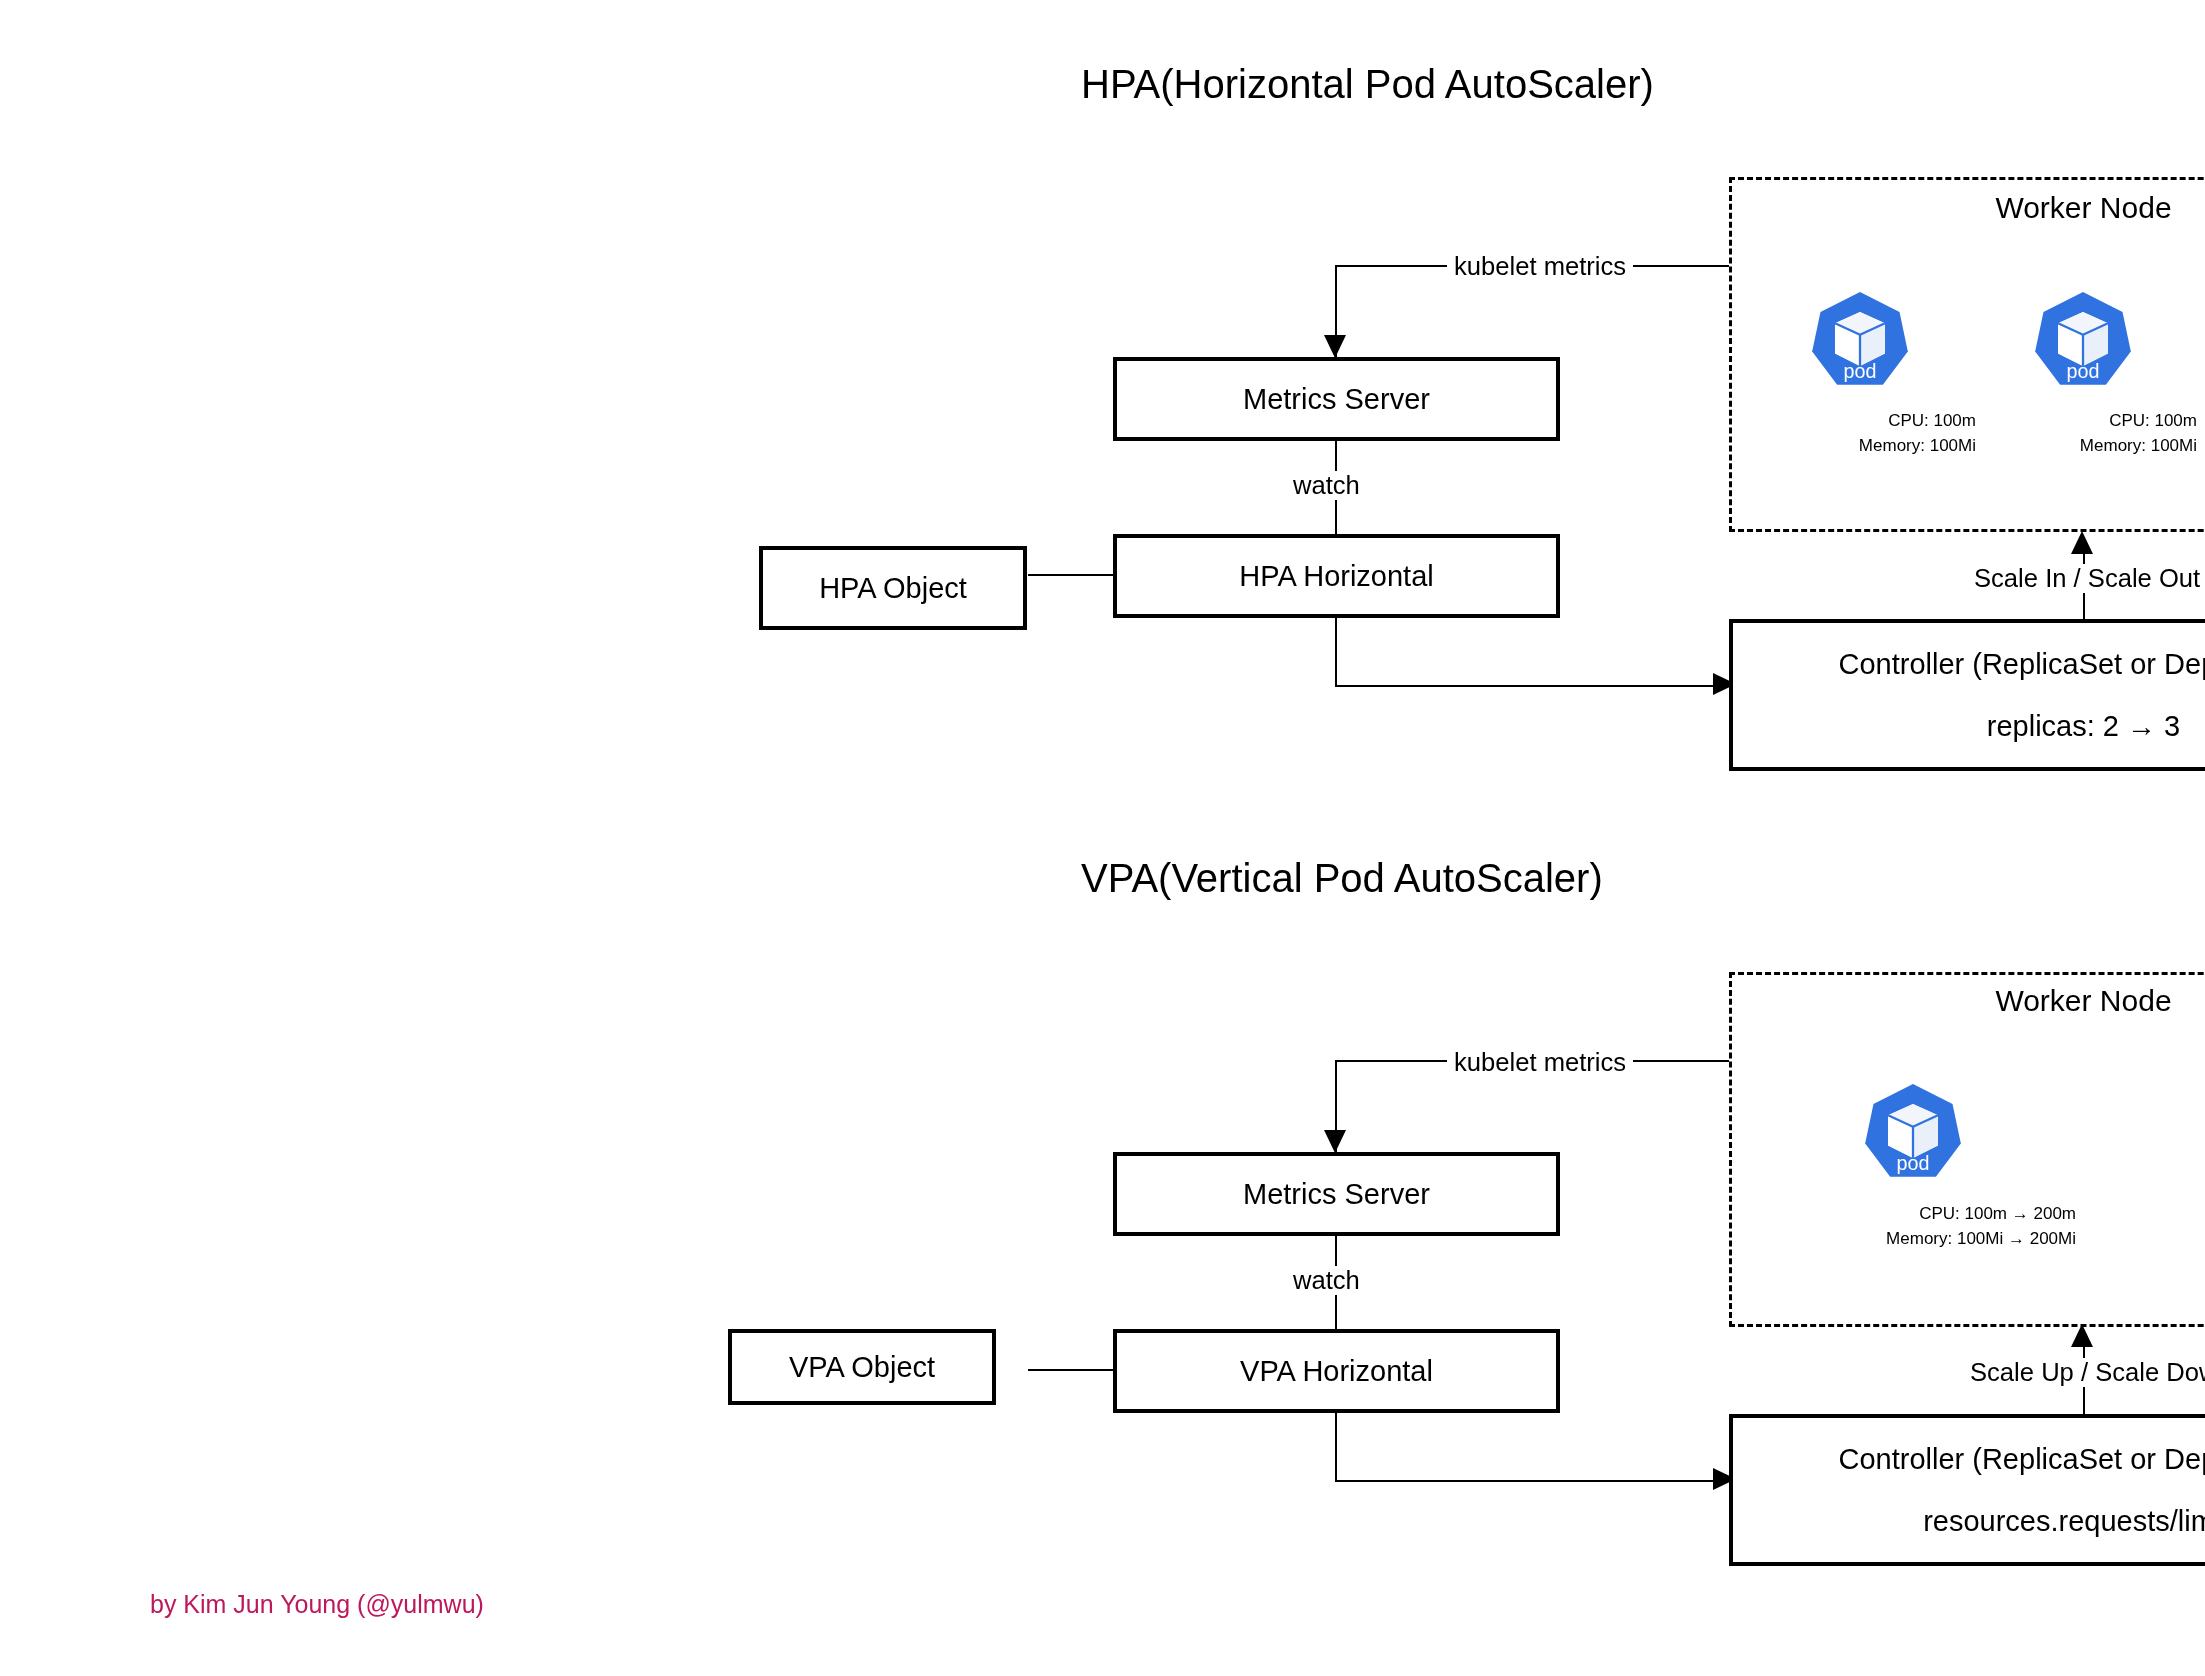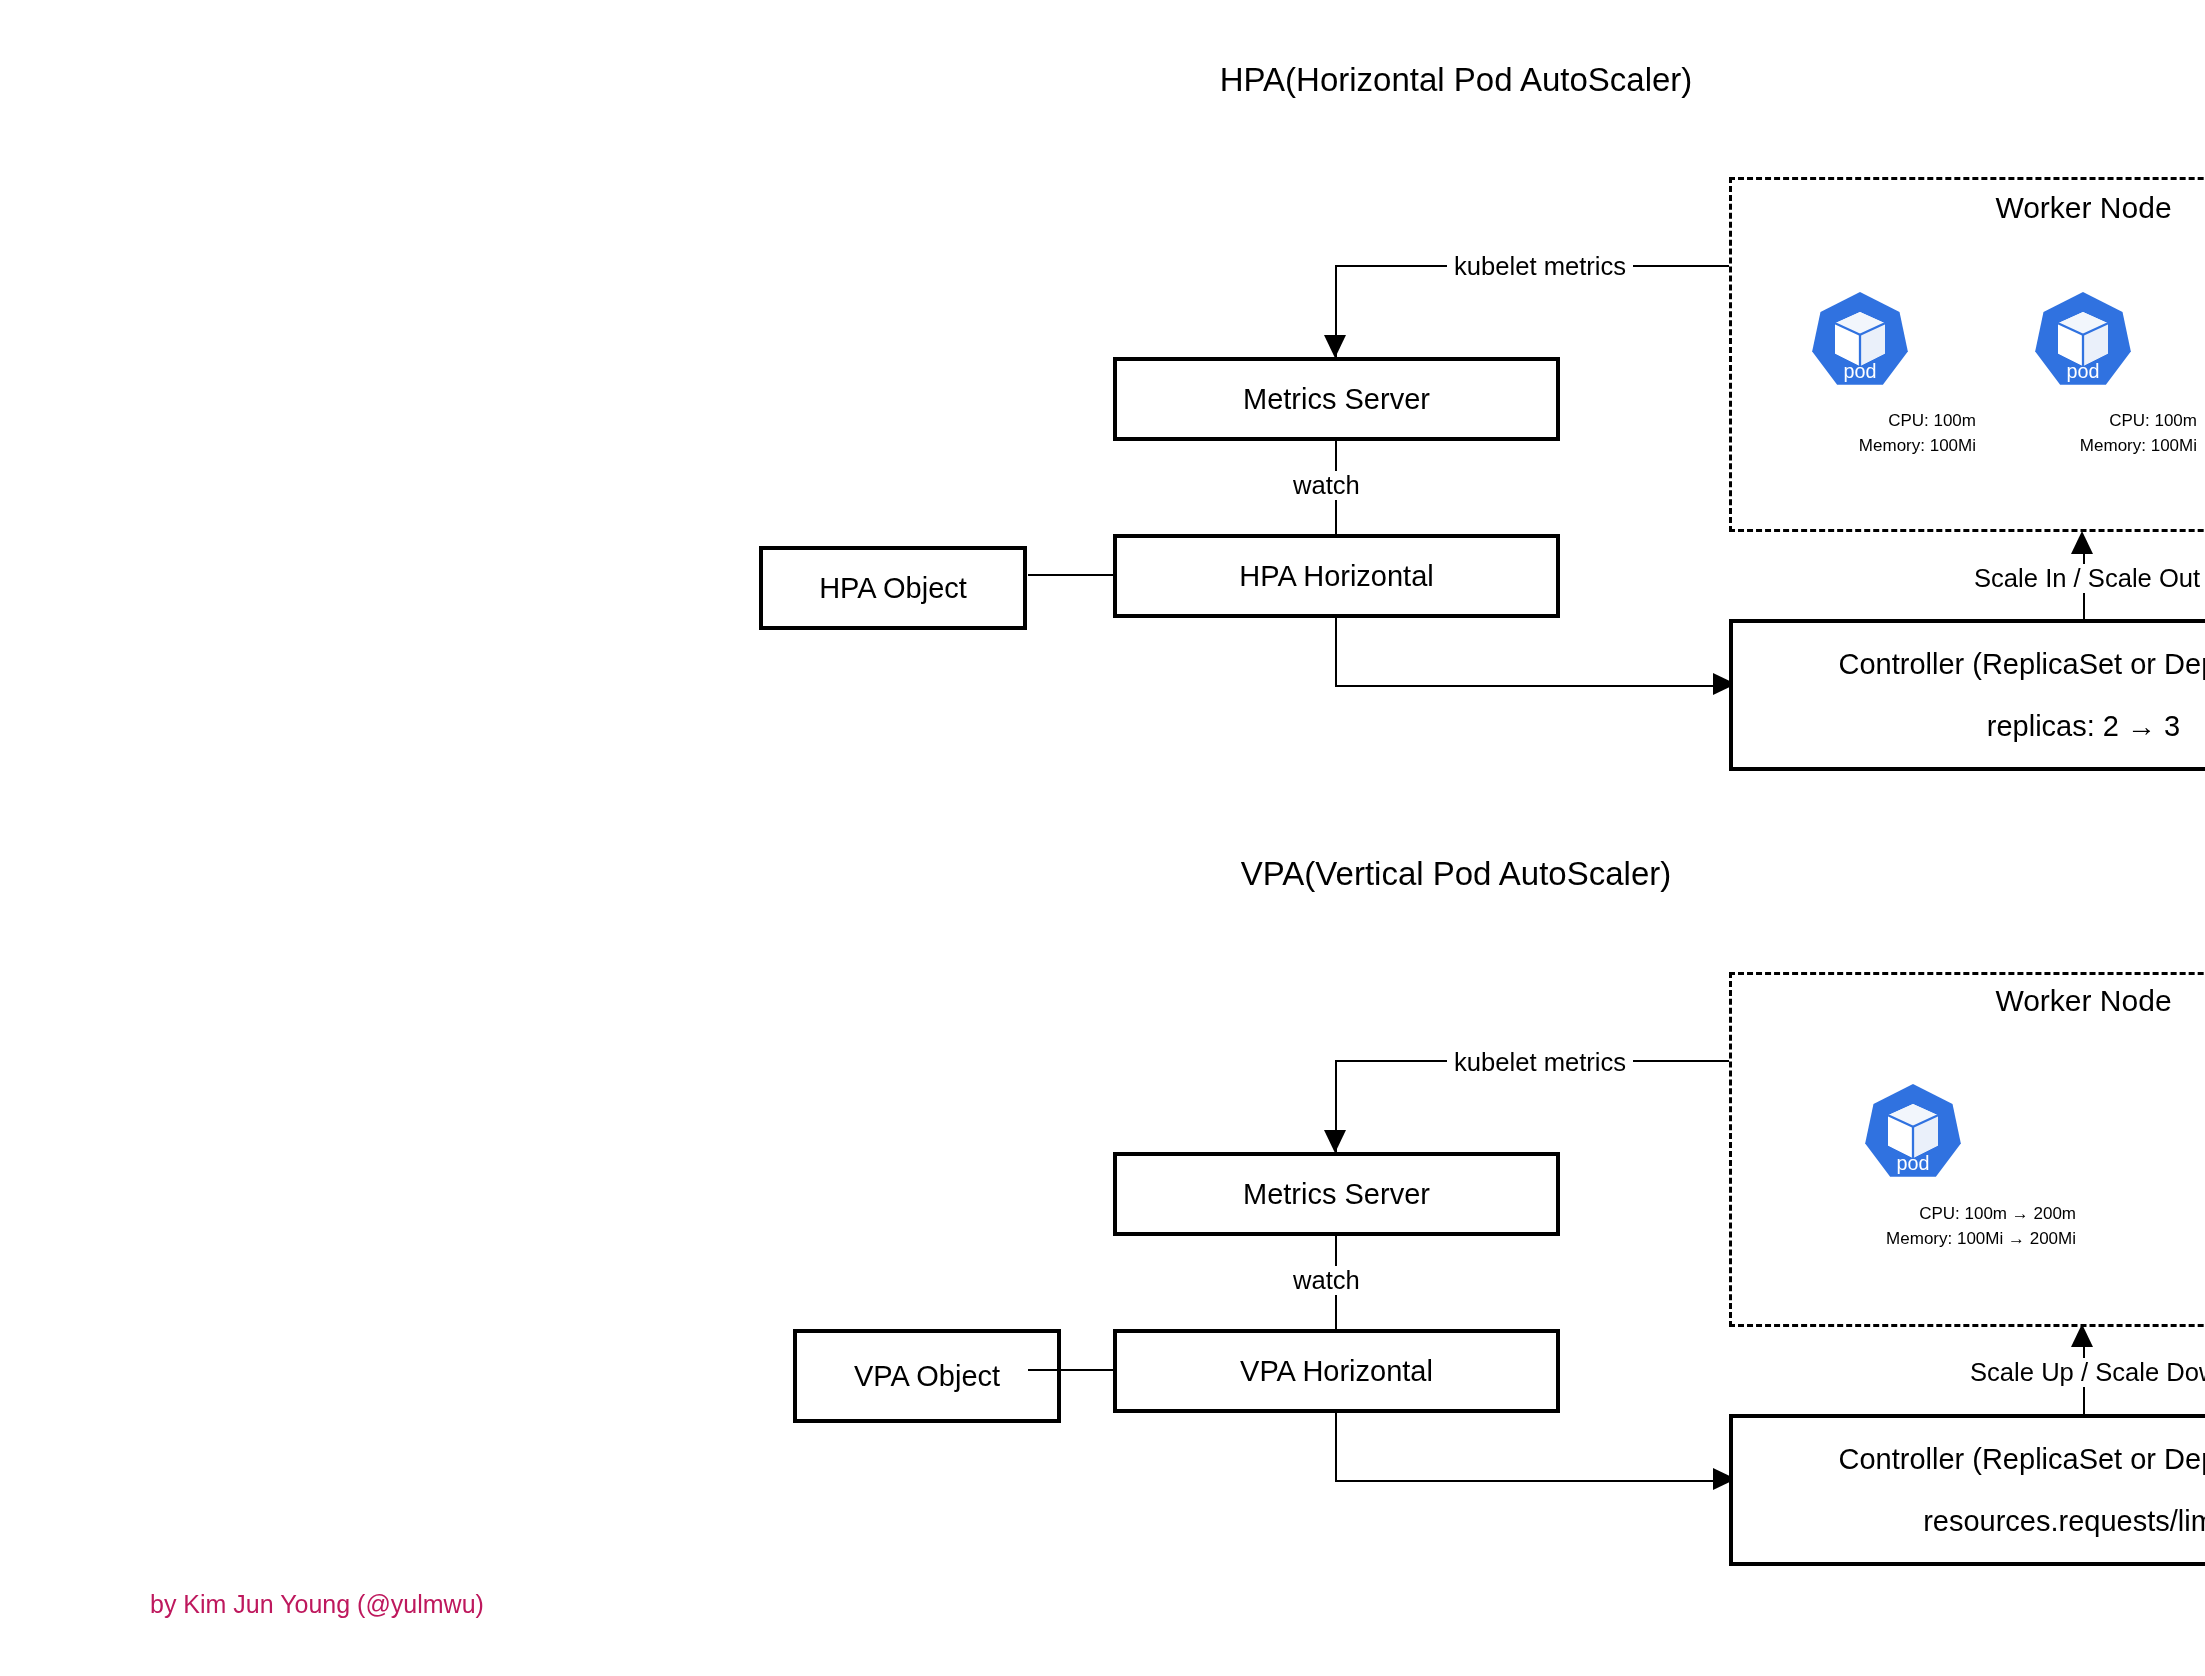--- a/index.html
+++ b/index.html
@@ -18,22 +18,21 @@
 
   .canvas {
     position: absolute;
     left: 0; top: 0;
     width: 3198px;
     height: 1676px;
   }
 
   .section-title {
     position: absolute;
-    text-align: center;
-    font-size: 33px;
+    font-size: 40px;
     line-height: 1.1;
     white-space: nowrap;
     color: #000;
   }
 
   .box {
     position: absolute;
     box-sizing: border-box;
     border: 4px solid #000000;
     background: #ffffff;
@@ -251,21 +250,21 @@
   <div class="arrow-down" style="left:1324px; top:1130px;"></div>
   <div class="edge-label" style="left:1447px; top:1048px;">kubelet metrics</div>
 
   <div class="box" style="left:1113px; top:1152px; width:447px; height:84px;">
     <div>Metrics Server</div>
   </div>
 
   <div class="thin-vline" style="left:1335px; top:1236px; height:128px;"></div>
   <div class="edge-label" style="left:1286px; top:1266px;">watch</div>
 
-  <div class="box" style="left:793px; top:1329px; width:268px; height:94px;">
+  <div class="box" style="left:728px; top:1329px; width:268px; height:76px;">
     <div>VPA Object</div>
   </div>
 
   <div class="thin-hline" style="left:1028px; top:1369px; width:86px;"></div>
 
   <div class="box" style="left:1113px; top:1329px; width:447px; height:84px;">
     <div>VPA Horizontal</div>
   </div>
 
   <div class="thin-vline" style="left:1335px; top:1413px; height:67px;"></div>

